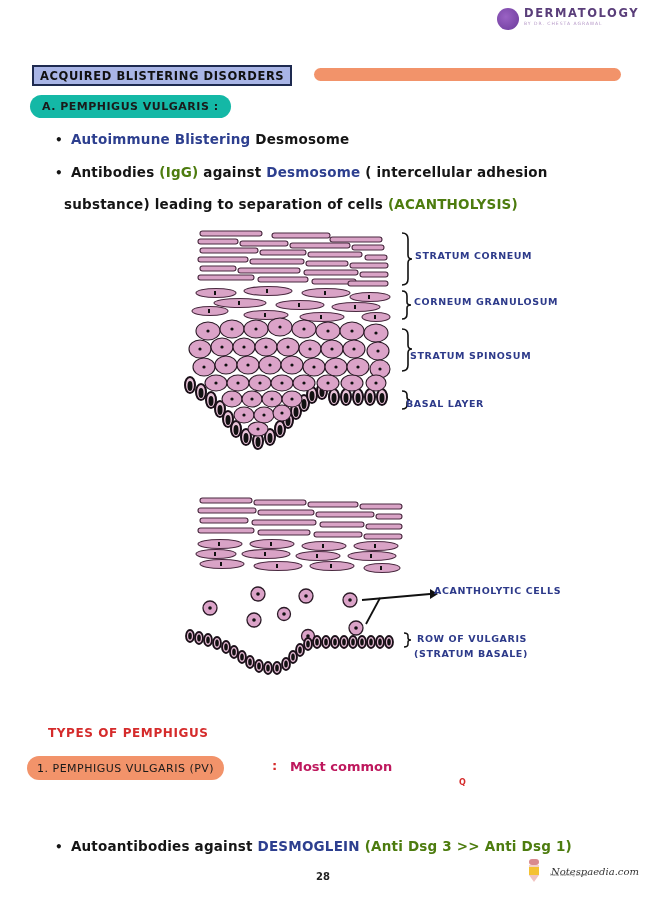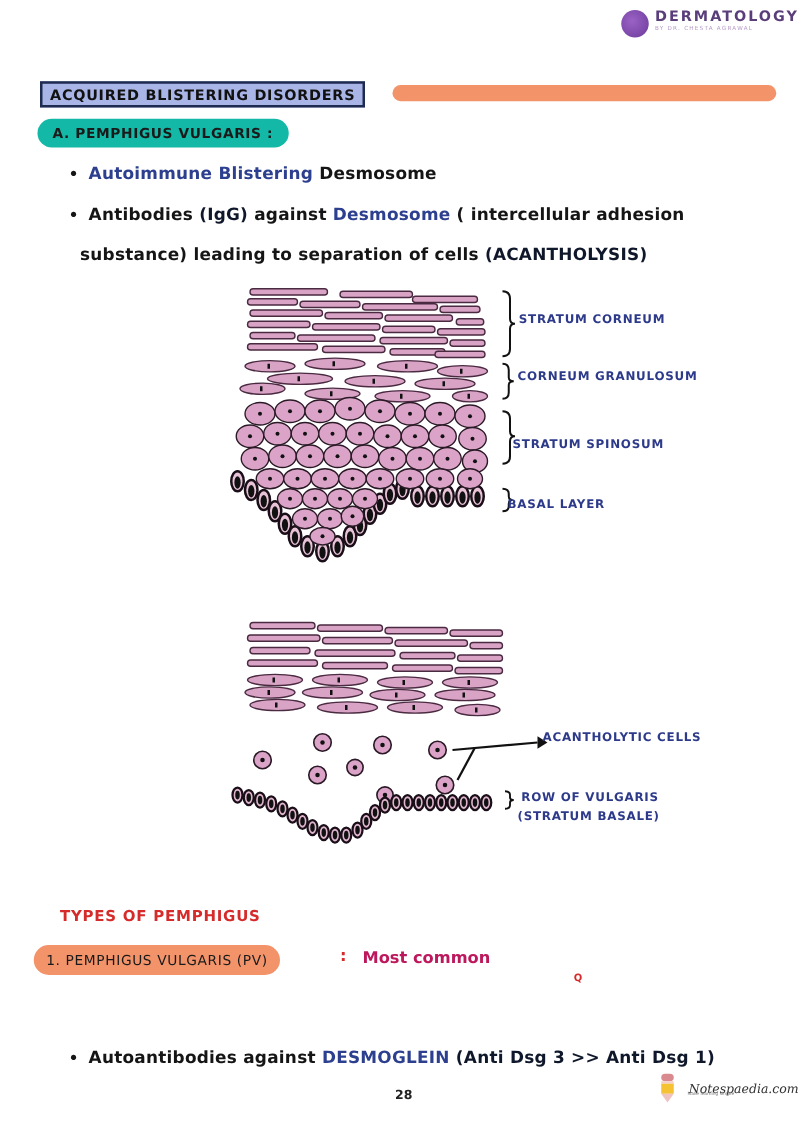--- a/index.html
+++ b/index.html
@@ -15,21 +15,21 @@
   .section-header { position: absolute; left: 32px; top: 65px; height: 21px; padding: 0 6px; background: #a9b5e6; border: 2px solid #1e2a50; display: flex; align-items: center; }
   .section-header span { font-family: "DejaVu Sans", sans-serif; font-weight: bold; font-size: 11.5px; letter-spacing: 0.6px; color: #111; text-align: center; }
   .section-bar { position: absolute; left: 314px; top: 68px; width: 307px; height: 13px; background: #f2936a; border-radius: 7px; }
 
   .sub-pill { position: absolute; left: 30px; top: 95px; height: 23px; padding: 0 12px; background: #14b8a6; border-radius: 12px; display: flex; align-items: center; }
   .sub-pill span { font-weight: bold; font-size: 11px; letter-spacing: 0.5px; color: #1a1a1a; }
 
   .line { position: absolute; font-family: "DejaVu Sans", sans-serif; font-size: 13.5px; font-weight: bold; color: #151515; white-space: nowrap; letter-spacing: 0.2px; }
   .bullet { display: inline-block; margin-right: 8px; font-size: 12px; }
   .blue { color: #2d3f8f; }
-  .red { color: #0f172a; }
+  .red { color: #4d7c0f; }
 
   .figure { position: absolute; }
   .label { position: absolute; font-weight: bold; font-size: 9.5px; letter-spacing: 0.6px; color: #2d3a8a; white-space: nowrap; }
 
   .types-title { position: absolute; left: 48px; top: 726px; font-weight: bold; font-size: 12px; letter-spacing: 0.6px; color: #d52b2b; }
   .pv-pill { position: absolute; left: 27px; top: 756px; height: 24px; padding: 0 10px; background: #f2936a; border-radius: 12px; display: flex; align-items: center; }
   .pv-pill span { font-weight: normal; font-size: 11px; letter-spacing: 0.5px; color: #1a1a1a; }
   .pv-colon { position: absolute; left: 272px; top: 758px; font-weight: bold; font-size: 13px; color: #d52b2b; }
   .pv-note { position: absolute; left: 290px; top: 759px; font-weight: bold; font-size: 13px; color: #be185d; }
 

